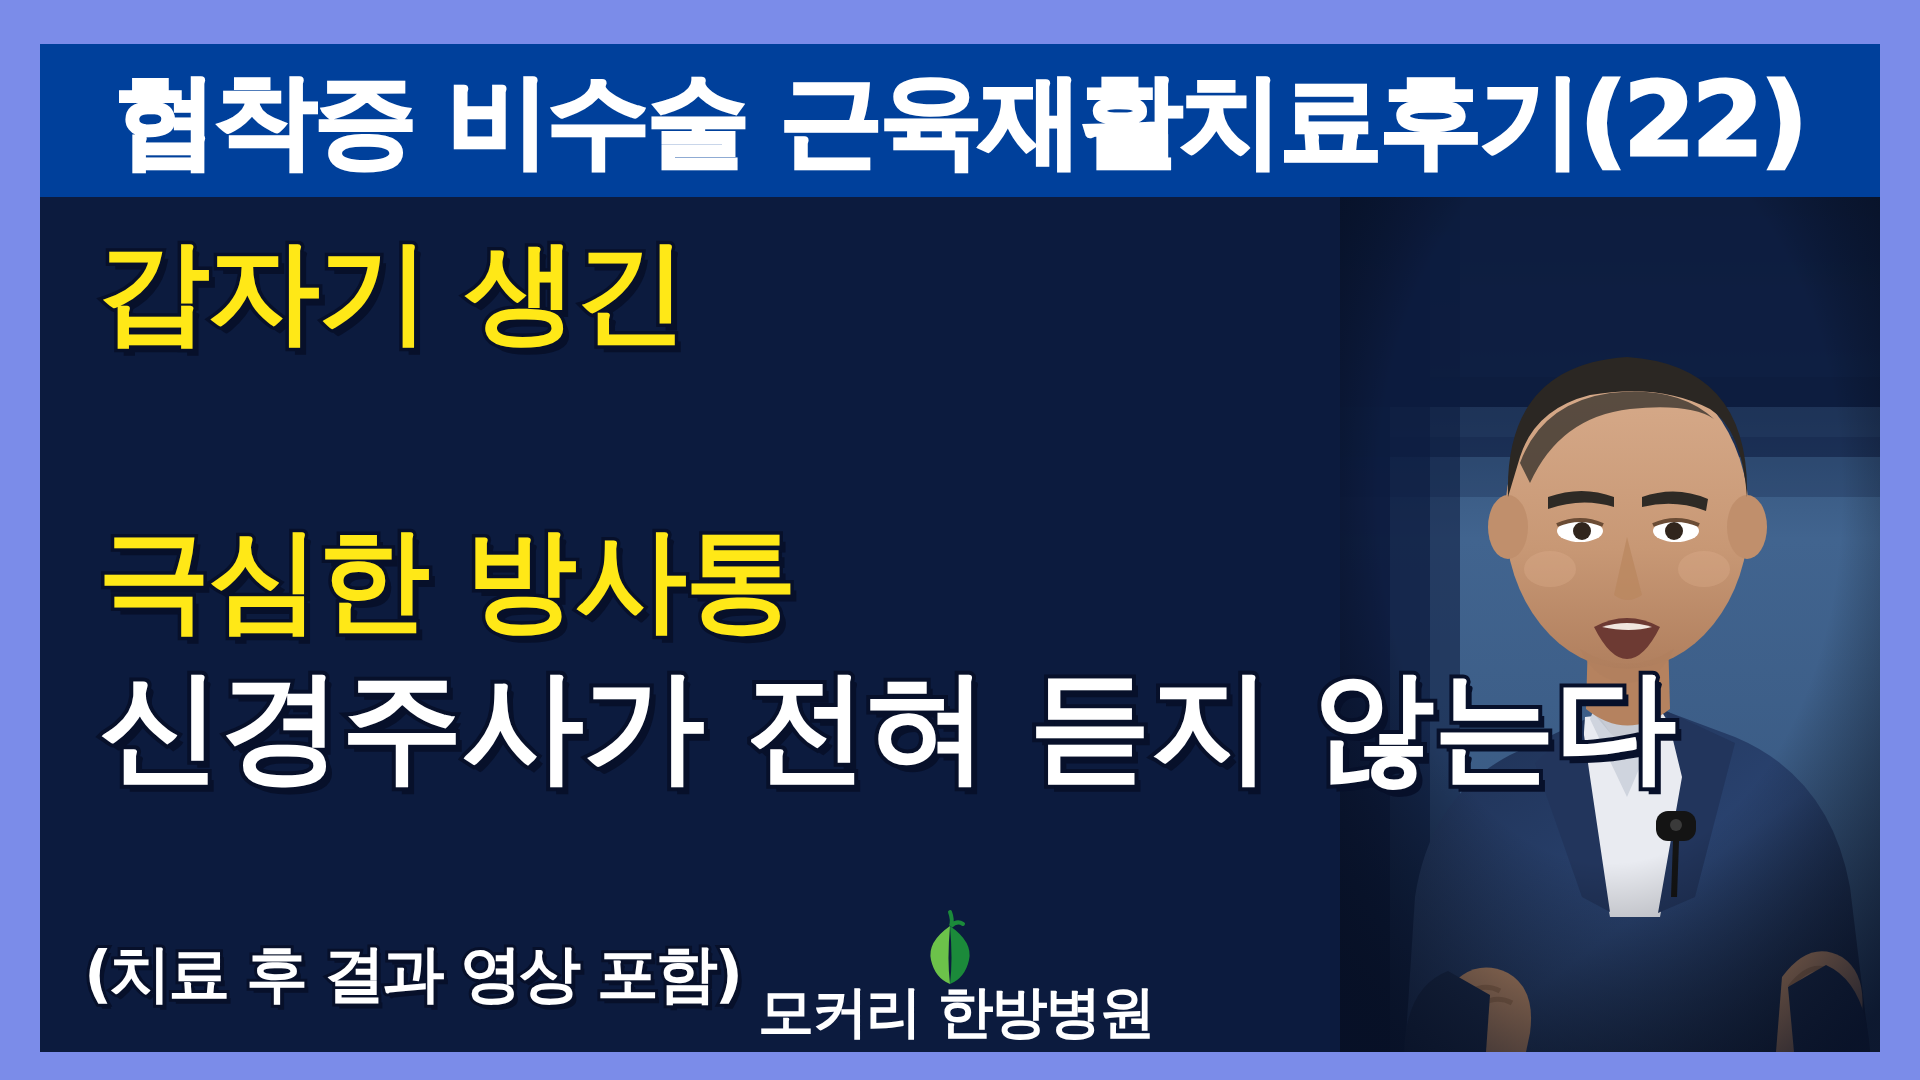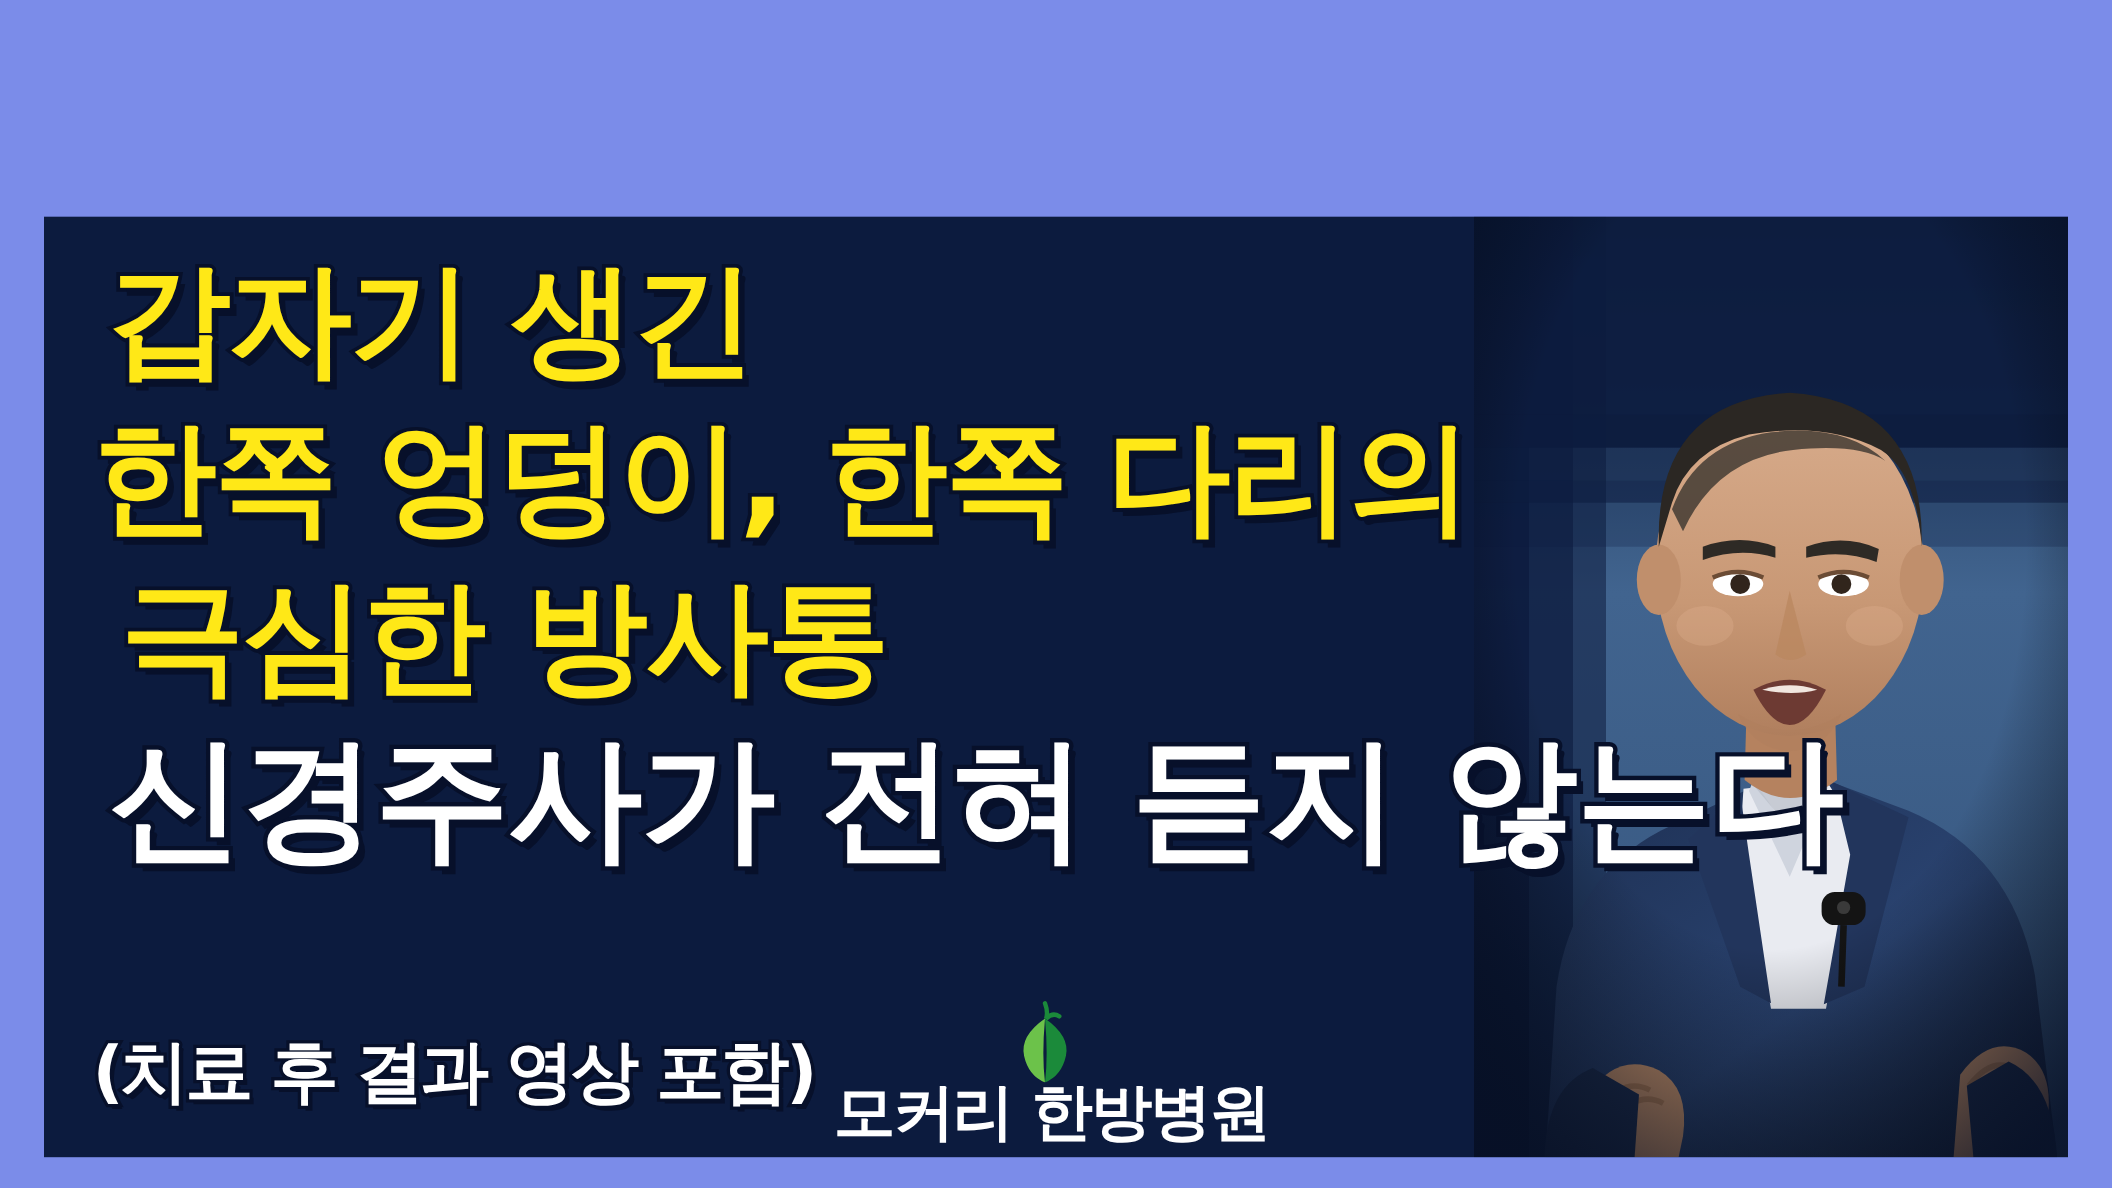--- a/index.html
+++ b/index.html
@@ -74,21 +74,21 @@
     text-shadow:6px 7px 0 #07102a;
   }
   .white{
     color:#ffffff;
     -webkit-text-stroke:8px #07102a;
     paint-order:stroke fill;
     text-shadow:6px 7px 0 #07102a;
   }
   .l1{left:58px;top:38px;font-size:112px;}
   .l2{left:45px;top:182px;font-size:112px;}
-  .l3{left:70px;top:326px;font-size:112px;}
+  .l3{left:58px;top:326px;font-size:112px;}
   .l4{left:59px;top:468px;font-size:122px;letter-spacing:-1px;}
 
   
   .bottom-row{
     position:absolute;
     left:44px;bottom:12px;
     display:flex;align-items:center;
     z-index:7;
   }
   .bottom-note{
@@ -115,20 +115,23 @@
     white-space:nowrap;
     line-height:1;
     font-family:"DejaVu Sans","Liberation Sans",sans-serif;
   }
 </style>
 </head>
 <body>
 
 <div id="thumb">
 
+  <div class="header-bar">
+    <div class="header-title">협착증 비수술 근육재활치료후기(22)</div>
+  </div>
 
   <div class="body-panel">
 
     <div class="photo">
       <svg viewBox="0 0 690 855" preserveAspectRatio="xMidYMin slice">
         <defs>
           <linearGradient id="bgGrad" x1="0" y1="0" x2="0" y2="1">
             <stop offset="0%" stop-color="#24405f"></stop>
             <stop offset="45%" stop-color="#3e5f8c"></stop>
             <stop offset="100%" stop-color="#2c4straight"></stop>
@@ -230,21 +233,20 @@
           <path d="M214 855 Q216 790 258 774 L300 798 L296 855 Z" fill="#1d2f52"></path>
           <path d="M680 855 Q676 786 636 768 L598 790 L604 855 Z" fill="#1d2f52"></path>
 
           <rect x="150" y="0" width="540" height="855" fill="url(#vign)"></rect>
         </g>
       </svg>
     </div>
 
     <div class="text-block">
       <div class="tline yellow l1">갑자기 생긴</div>
-      <div class="tline yellow l2">한쪽 엉덩이, 한쪽 다리의</div>
       <div class="tline yellow l3">극심한 방사통</div>
       <div class="tline white  l4">신경주사가 전혀 듣지 않는다</div>
     </div>
 
     <div class="bottom-row">
       <div class="bottom-note">(치료 후 결과 영상 포함)</div>
 
       <div class="logo-wrap">
         <svg class="logo-mark" viewBox="0 0 54 76">
           <path d="M27 4 Q30 12 28 18 Q34 12 40 16" stroke="#1b8a3a" stroke-width="4" fill="none" stroke-linecap="round"></path>

